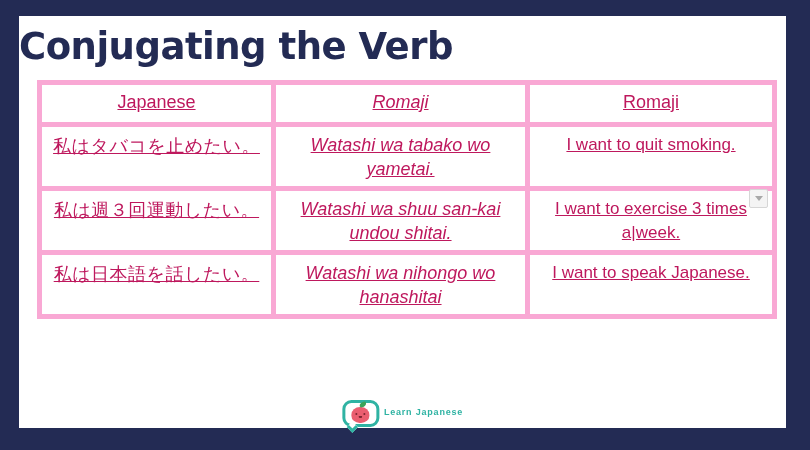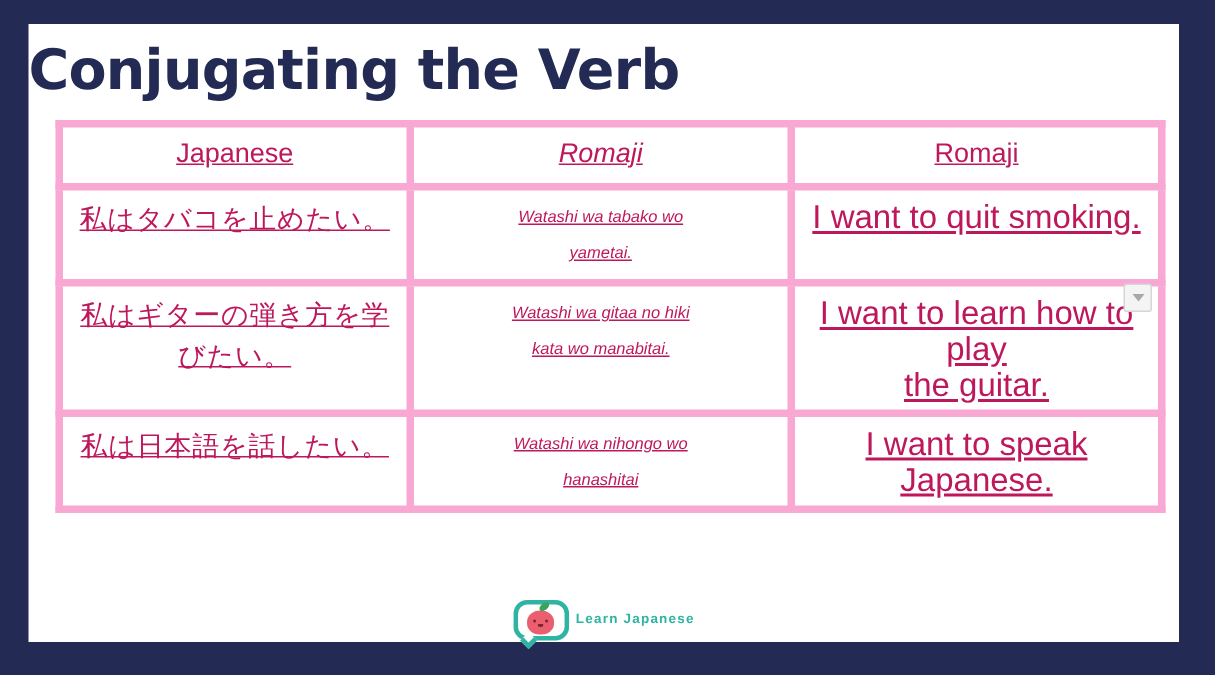--- a/index.html
+++ b/index.html
@@ -49,22 +49,22 @@
     height: 42px;
     font-weight: normal;
     font-size: 18px;
     text-decoration: underline;
     vertical-align: middle;
     padding-top: 2px;
   }
   th.italic { font-style: italic; border-radius: 15px; }
   td { height: 64px; text-decoration: underline; }
   td.jp { font-size: 18px; line-height: 27px; letter-spacing: 0.5px; }
-  td.ro { font-style: italic; font-size: 11px; line-height: 24px; padding-top: 8px; border-radius: 19px; }
-  td.en { font-size: 22px; line-height: 24px; padding-top: 8px; }
+  td.ro { font-style: italic; font-size: 18px; line-height: 24px; padding-top: 8px; border-radius: 19px; }
+  td.en { font-size: 17px; line-height: 24px; padding-top: 8px; }
 
   
   .scroll-btn {
     position: absolute;
     left: 749px; top: 189px;
     width: 19px; height: 19px;
     background: #f4f4f4;
     border: 1px solid #d6d6d6;
     border-radius: 2px;
     display: flex; align-items: center; justify-content: center;
@@ -162,26 +162,25 @@
         </tr>
       </thead>
       <tbody>
         <tr>
           <td class="jp">私はタバコを止めたい。</td>
           <td class="ro">Watashi wa tabako wo
 yametai.</td>
           <td class="en">I want to quit smoking.</td>
         </tr>
         <tr>
-          <td class="jp">私はギターの弾き方を学
-びたい。</td>
-          <td class="ro">Watashi wa gitaa no hiki
-kata wo manabitai.</td>
-          <td class="en">I want to learn how to play
-the guitar.</td>
+          <td class="jp">私は週３回運動したい。</td>
+          <td class="ro">Watashi wa shuu san-kai
+undou shitai.</td>
+          <td class="en">I want to exercise 3 times
+a|week.</td>
         </tr>
         <tr>
           <td class="jp">私は日本語を話したい。</td>
           <td class="ro">Watashi wa nihongo wo
 hanashitai</td>
           <td class="en">I want to speak Japanese.</td>
         </tr>
       </tbody>
     </table>
   </div>

